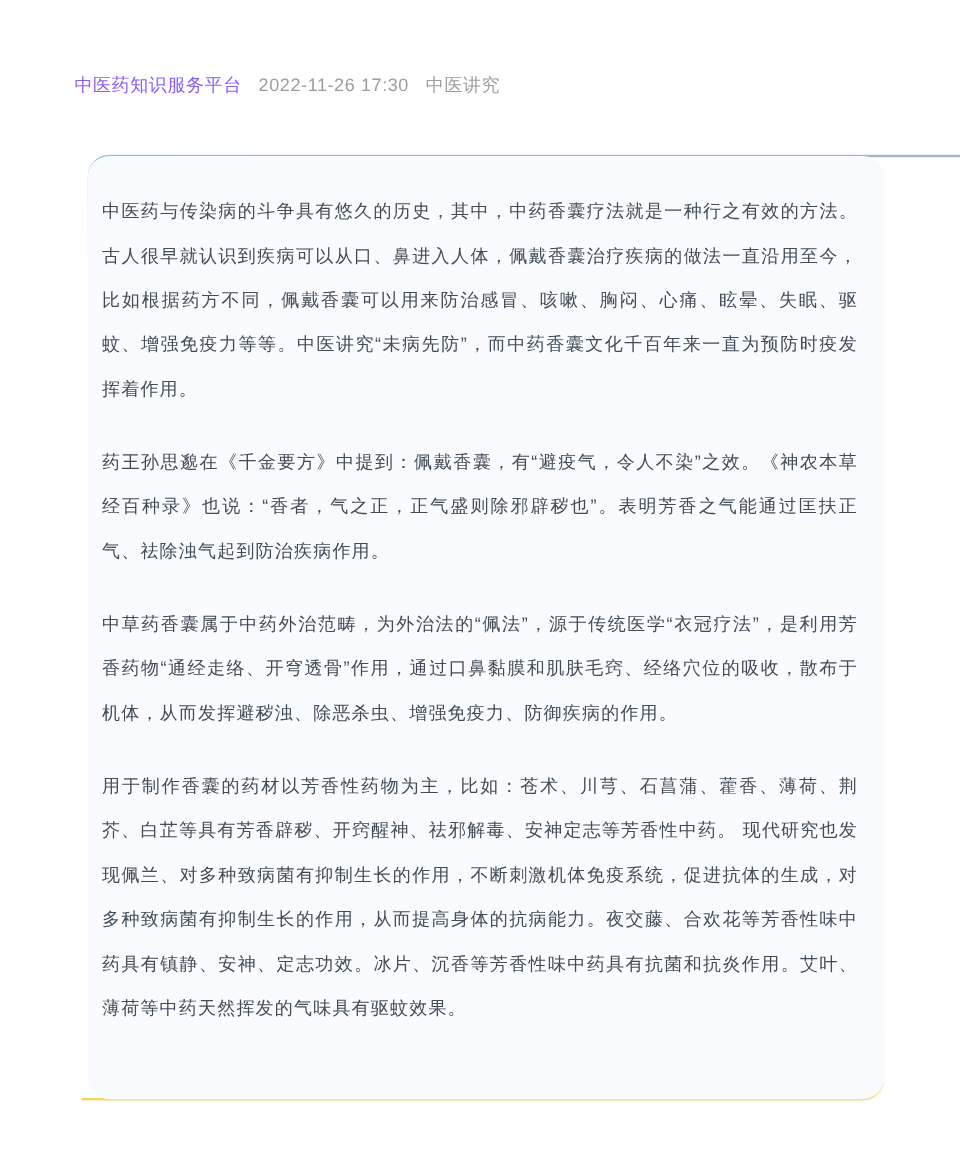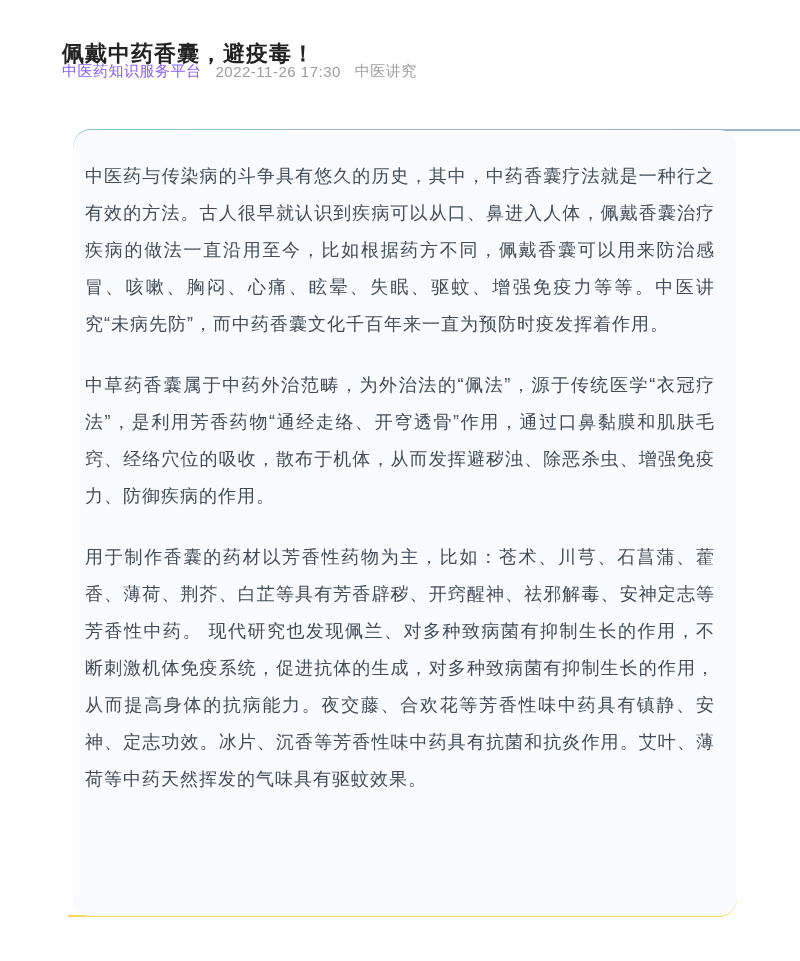--- a/index.html
+++ b/index.html
@@ -35,21 +35,21 @@
     position:absolute;
     left:73px;top:130px;
     width:664px;height:786px;
     box-sizing:border-box;
     background:#fafbfe;
     border-radius:18px;
     padding:28px 22px 0 12px;
   }
   .article-body p{
     margin:0 0 24px 0;
-    font-size:18px;
+    font-size:15px;
     line-height:37px;
     letter-spacing:1px;
     color:#414c58;
     text-align:justify;
   }
   
   .card-top-line{
     position:absolute;
     left:91px;top:129px;
     width:709px;height:2px;
@@ -90,36 +90,36 @@
     left:735px;top:857px;
     width:2px;height:42px;
     background:linear-gradient(0deg,#f8e390,rgba(255,255,255,0));
   }
 </style>
 </head>
 <body>
 
 <div class="page">
 
-  <h1 class="article-title">佩戴中药香囊，避疫毒！</h1>
 
   <div class="byline">
     <span class="source">中医药知识服务平台</span>
     <span>2022-11-26 17:30</span>
     <span>中医讲究</span>
   </div>
 
   <div class="card-top-line"></div>
   <div class="card-corner-tl"></div>
   <div class="card-left-fade"></div>
   <div class="card-bottom-line"></div>
   <div class="card-corner-br"></div>
   <div class="card-right-fade"></div>
 
   <div class="article-card">
     <div class="article-body">
       <p>中医药与传染病的斗争具有悠久的历史，其中，中药香囊疗法就是一种行之有效的方法。古人很早就认识到疾病可以从口、鼻进入人体，佩戴香囊治疗疾病的做法一直沿用至今，比如根据药方不同，佩戴香囊可以用来防治感冒、咳嗽、胸闷、心痛、眩晕、失眠、驱蚊、增强免疫力等等。中医讲究“未病先防”，而中药香囊文化千百年来一直为预防时疫发挥着作用。</p>
+      <p>药王孙思邈在《千金要方》中提到：佩戴香囊，有“避疫气，令人不染”之效。《神农本草经百种录》也说：“香者，气之正，正气盛则除邪辟秽也”。表明芳香之气能通过匡扶正气、祛除浊气起到防治疾病作用。</p>
       <p>中草药香囊属于中药外治范畴，为外治法的“佩法”，源于传统医学“衣冠疗法”，是利用芳香药物“通经走络、开穹透骨”作用，通过口鼻黏膜和肌肤毛窍、经络穴位的吸收，散布于机体，从而发挥避秽浊、除恶杀虫、增强免疫力、防御疾病的作用。</p>
       <p>用于制作香囊的药材以芳香性药物为主，比如：苍术、川芎、石菖蒲、藿香、薄荷、荆芥、白芷等具有芳香辟秽、开窍醒神、祛邪解毒、安神定志等芳香性中药。 现代研究也发现佩兰、对多种致病菌有抑制生长的作用，不断刺激机体免疫系统，促进抗体的生成，对多种致病菌有抑制生长的作用，从而提高身体的抗病能力。夜交藤、合欢花等芳香性味中药具有镇静、安神、定志功效。冰片、沉香等芳香性味中药具有抗菌和抗炎作用。艾叶、薄荷等中药天然挥发的气味具有驱蚊效果。</p>
     </div>
   </div>
 
 </div>
 
 </body></html>

